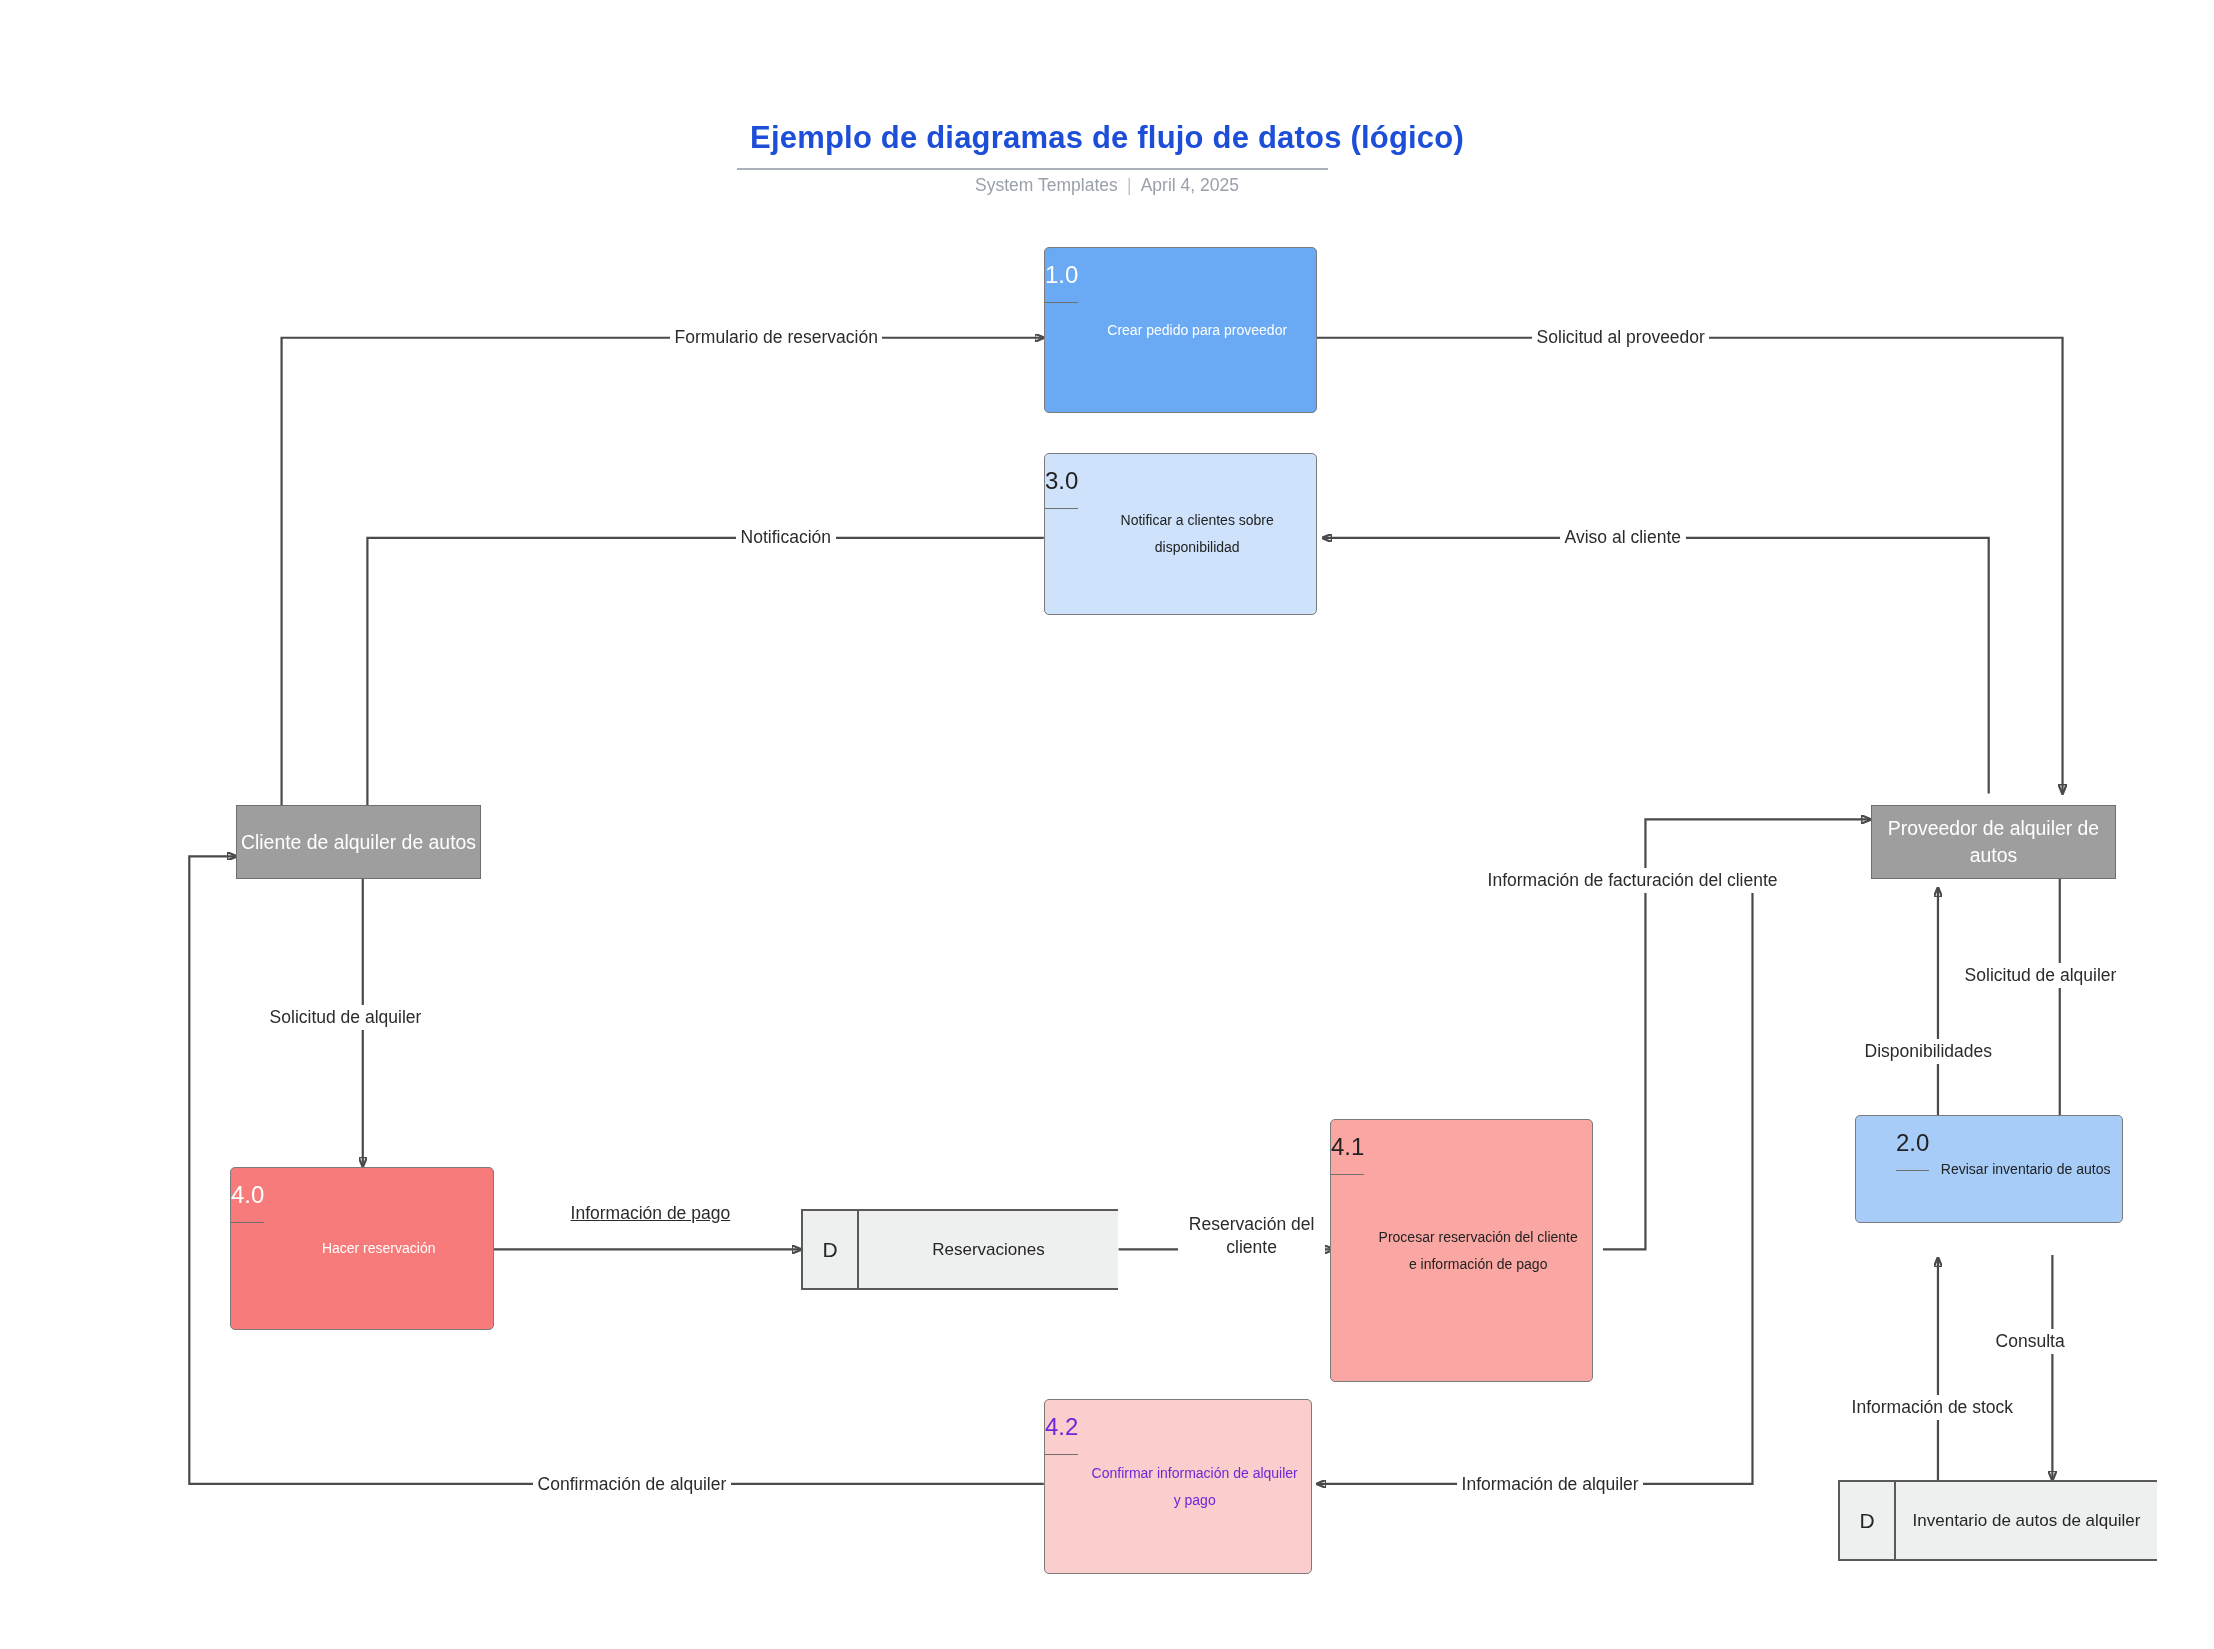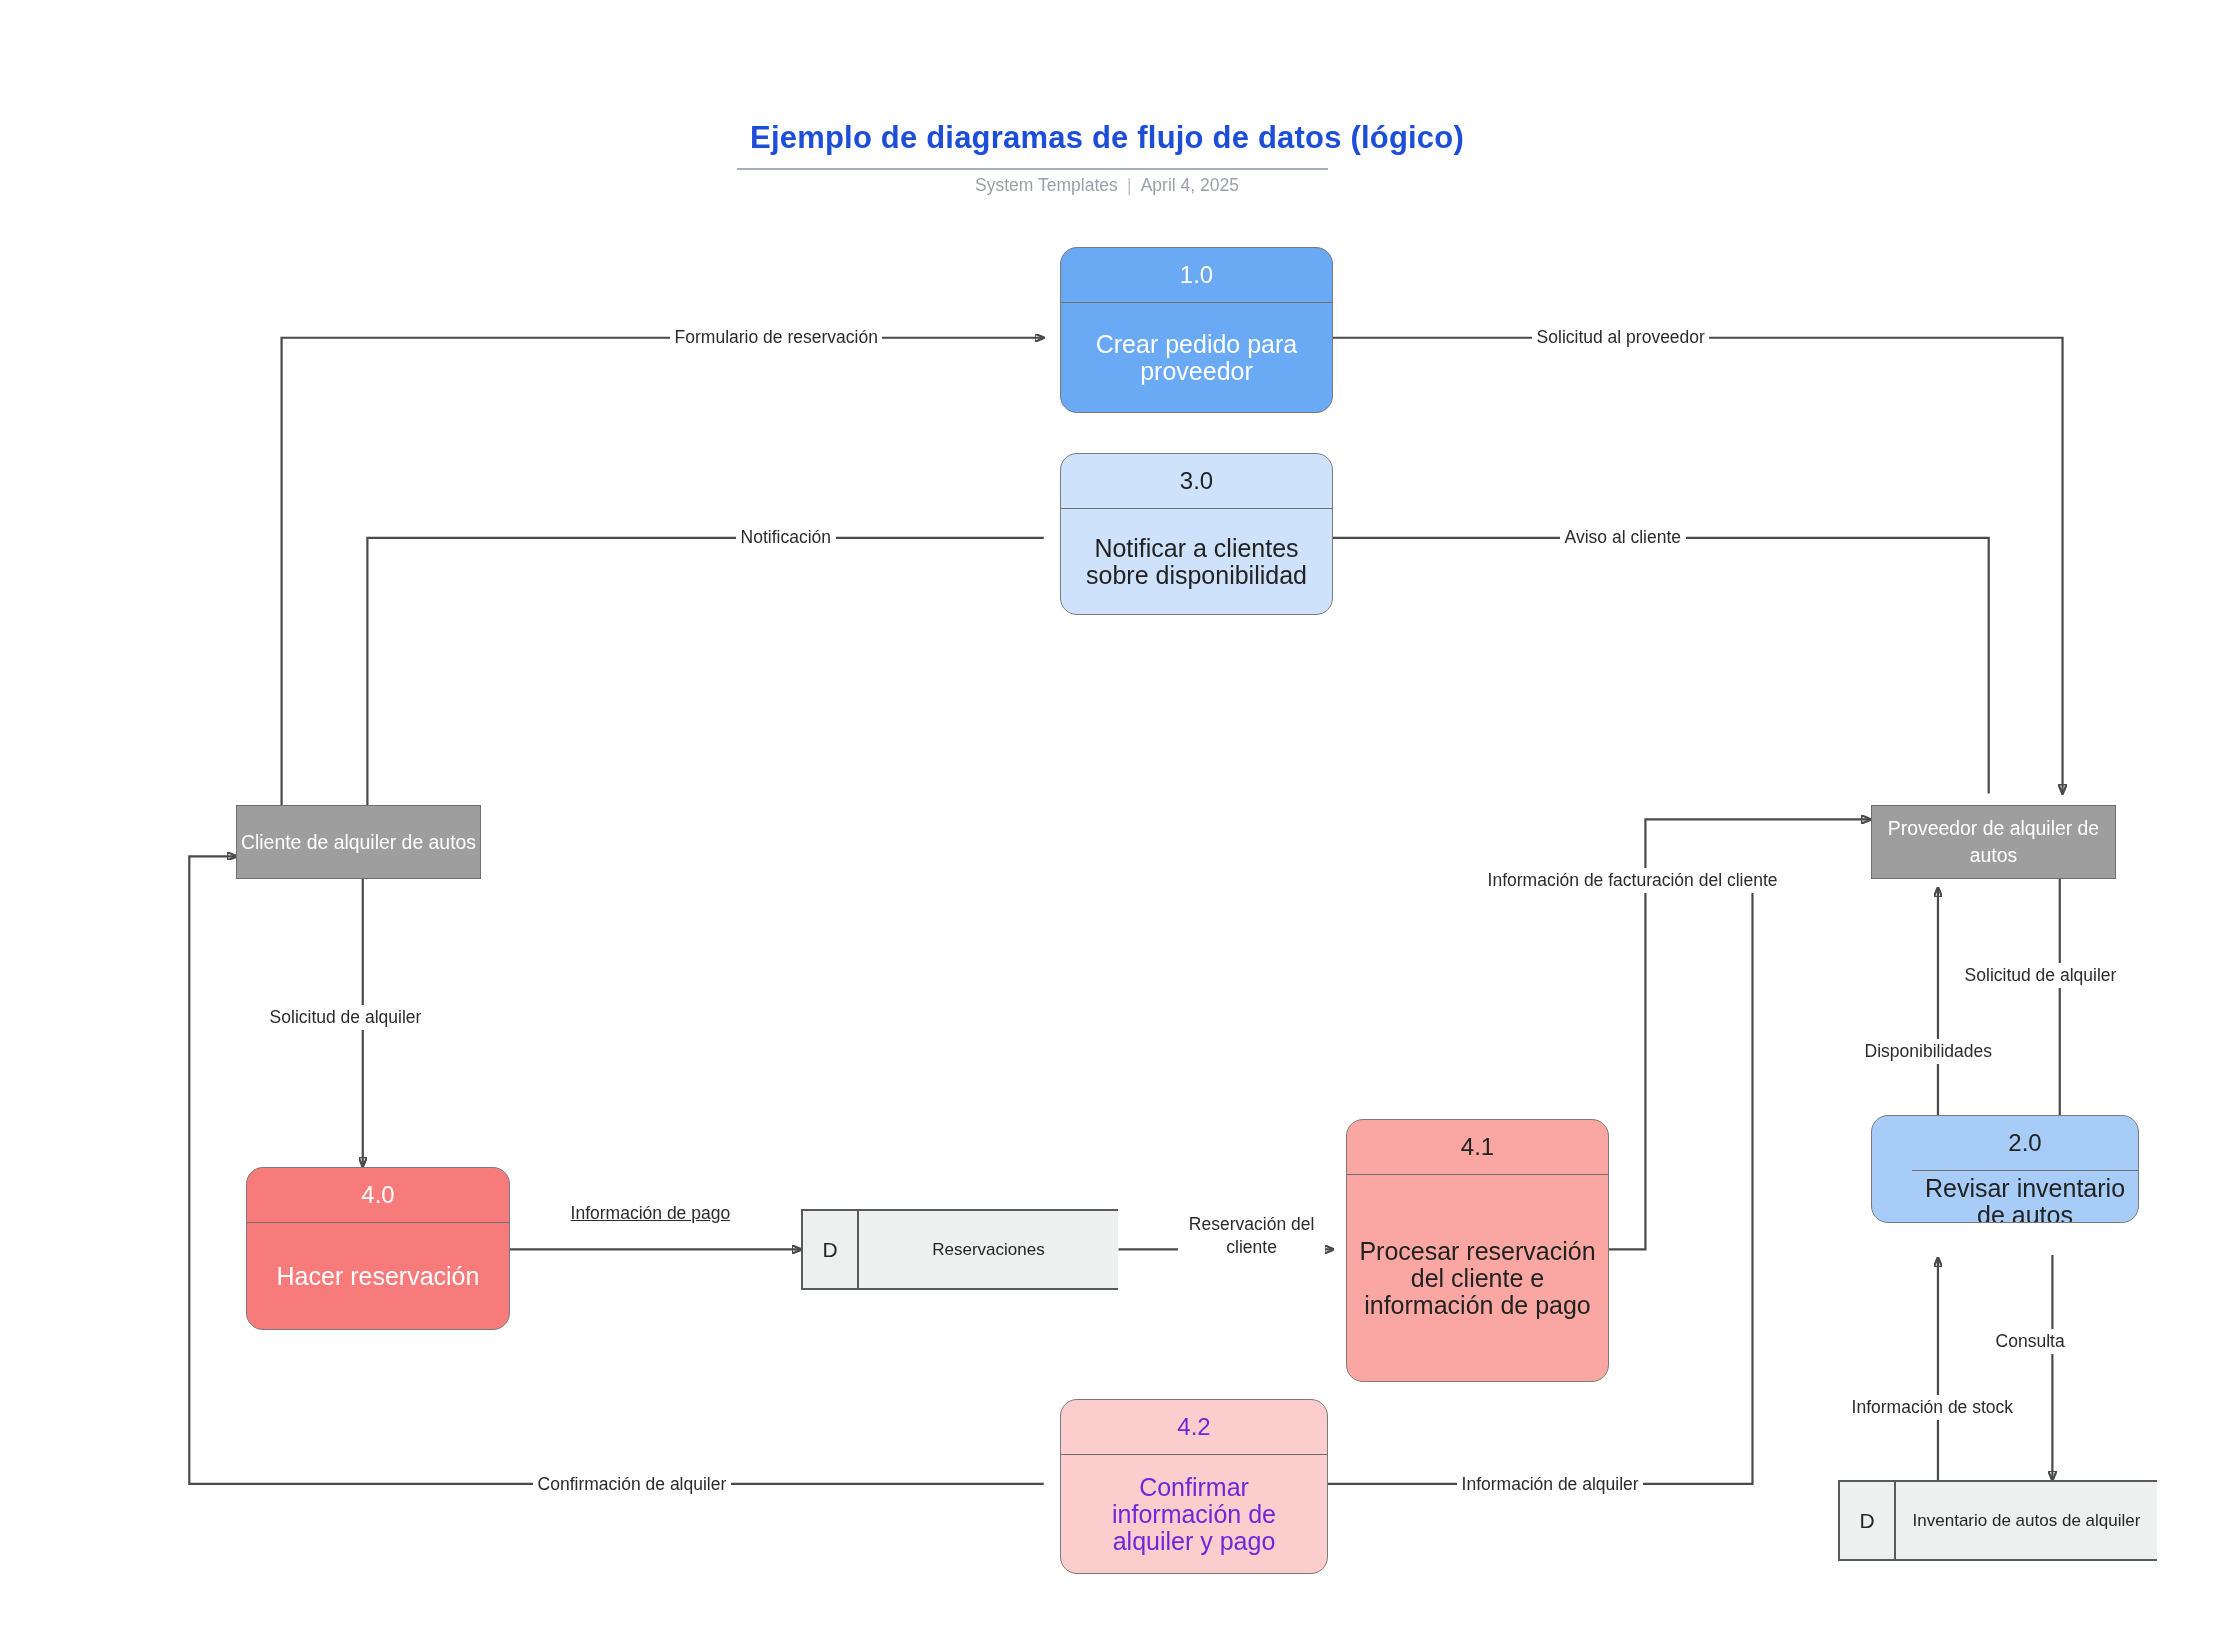--- a/index.html
+++ b/index.html
@@ -72,41 +72,39 @@
 
   
   .node {
     position: absolute;
     box-sizing: border-box;
   }
 
   
   .process {
     border: 1.5px solid #7b7b7b;
-    border-radius: 17px;
+    border-radius: 5px;
     overflow: hidden;
     display: flex;
-    flex-direction: column;
-    margin-left: 16px;
   }
   .process .pnum {
     flex: 0 0 auto;
     height: 54px;
     line-height: 54px;
     text-align: center;
     font-size: 24px;
     border-bottom: 1.5px solid #6f6f6f;
   }
   .process .pname {
     flex: 1 1 auto;
     display: flex;
     align-items: center;
     justify-content: center;
     text-align: center;
-    font-size: 25px;
+    font-size: 14px;
     line-height: 27px;
     padding: 3.7px 11px;
   }
 
   .fill-blue        { background: #6aa9f4; }
   .fill-blue .pnum,
   .fill-blue .pname { color: #ffffff; }
 
   .fill-lightblue        { background: #cfe2fb; }
   .fill-lightblue .pnum,

